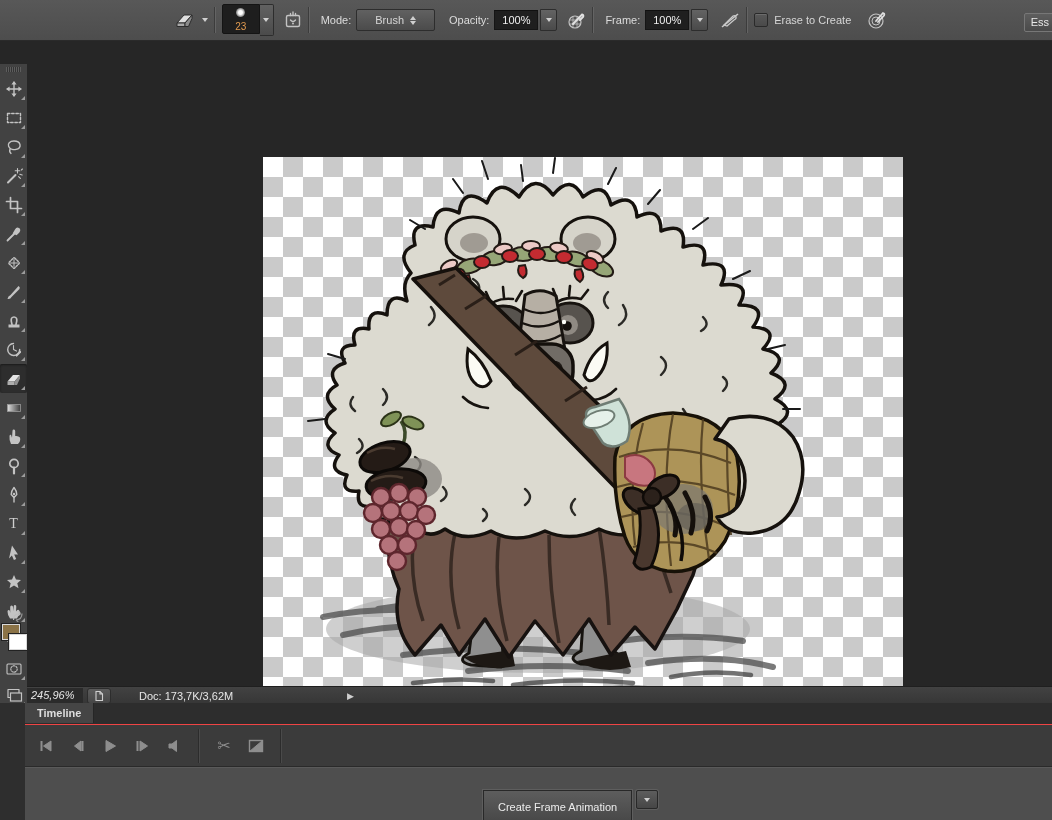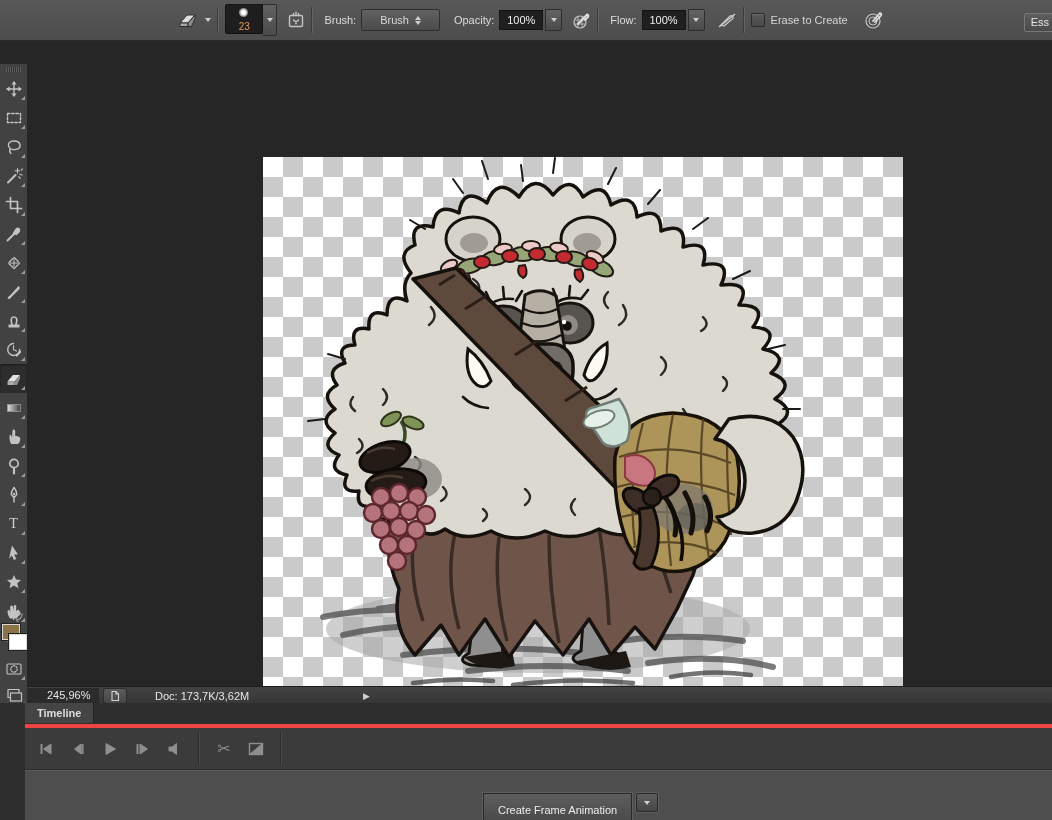--- a/index.html
+++ b/index.html
@@ -64,29 +64,29 @@
   #document{position:absolute;left:236px;top:93px;width:640px;height:563px;
      background:#fff;
      background-image:linear-gradient(45deg,#cacaca 25%,transparent 25%,transparent 75%,#cacaca 75%),
                       linear-gradient(45deg,#cacaca 25%,transparent 25%,transparent 75%,#cacaca 75%);
      background-size:40px 40px;background-position:0 0,20px 20px;}
   #document svg{position:absolute;left:0;top:0;}
   
   #status-bar{position:absolute;left:27px;top:686px;width:1025px;height:17px;
      background:linear-gradient(#424242,#363636);border-top:1px solid #1f1f1f;
      display:flex;align-items:center;color:#e6e6e6;}
-  #zoom-field{width:52px;height:15px;line-height:15px;padding-left:20px;background:#2b2b2b;}
+  #zoom-field{width:52px;height:15px;line-height:15px;padding-left:4px;background:#2b2b2b;font-style:italic;}
   #status-icon-btn{width:22px;height:14px;margin-left:4px;border-radius:3px;
      background:linear-gradient(#5c5c5c,#474747);border:1px solid #2d2d2d;
      display:flex;align-items:center;justify-content:center;}
   #doc-info{width:150px;margin-left:28px;}
   #status-arrow{margin-left:58px;color:#cfcfcf;font-size:9px;}
   
   #timeline{position:absolute;left:25px;top:703px;width:1027px;height:117px;background:#3b3b3b;}
-  #tl-tabrow{height:21px;background:#2d2d2d;border-bottom:4px solid #ef4444;}
+  #tl-tabrow{height:21px;background:#2d2d2d;border-bottom:1px solid #ef4444;}
   #tl-tab{display:inline-block;height:20px;line-height:20px;padding:0 12px;background:#454545;
      border-right:1px solid #262626;color:#dedede;font-weight:bold;}
   #tl-controls{height:41px;background:#3b3b3b;border-bottom:1px solid #2a2a2a;
      display:flex;align-items:center;}
   .tl-btn{width:26px;height:22px;display:flex;align-items:center;justify-content:center;margin:0 3px;}
   .tl-sep{width:1px;height:34px;background:#2c2c2c;border-right:1px solid #4a4a4a;margin:0 8px;}
   .tlicon{fill:#8e8e8e;stroke:#8e8e8e;}
   #tl-content{height:54px;background:#4e4e4e;position:relative;border-top:1px solid #5a5a5a;}
   #create-group{position:absolute;left:458px;top:22px;display:flex;}
   #create-btn{height:17px;line-height:17px;padding:8px 14px;background:linear-gradient(#5d5d5d,#464646);
@@ -123,42 +123,42 @@
     </div>
     <div class="ob-icon" style="margin-left:10px">
       <svg width="18" height="18" viewBox="0 0 18 18">
         <rect x="2.5" y="4.5" width="13" height="11" rx="1.5" class="ticon"></rect>
         <path d="M6.5,4.5 v-2 M9,4.5 V1 M11.5,4.5 v-2" class="ticon"></path>
         <path d="M6.5,9 q2.5,3 5,0" class="ticon"></path>
         <circle cx="9" cy="12.5" r="1" class="tfill"></circle>
       </svg>
     </div>
     <div class="sep"></div>
-    <span class="ob-label">Brush:</span>
+    <span class="ob-label">Mode:</span>
     <div class="ps-btnface" style="height:20px;display:flex;align-items:center;padding:0 18px">
       <span>Brush</span>
       <span class="updown">
           <i class="u"></i>
           <i class="d"></i>
         </span>
     </div>
     <span class="ob-label" style="margin-left:14px">Opacity:</span>
     <div class="ps-field" style="width:42px">100%</div>
     <div class="ps-drop" style="margin-left:2px">
         <span class="caret"></span>
       </div>
     <div class="ob-icon" style="margin-left:10px">
       <svg width="19" height="19" viewBox="0 0 19 19">
         <circle cx="8" cy="11" r="6" fill="none" stroke="#c3c3c3" stroke-width="1.2"></circle>
         <path d="M3,9 h10 M3,13 h10 M6,6 v10 M10,6 v10" stroke="#c3c3c3" stroke-width="0.8"></path>
         <path d="M6,13 L15,3.5 q2,0.5 1,2.5 L13,9" stroke="#e2e2e2" stroke-width="2" fill="none" stroke-linecap="round"></path>
       </svg>
     </div>
     <div class="sep"></div>
-    <span class="ob-label">Flow:</span>
+    <span class="ob-label">Frame:</span>
     <div class="ps-field" style="width:42px">100%</div>
     <div class="ps-drop" style="margin-left:2px">
         <span class="caret"></span>
       </div>
     <div class="ob-icon" style="margin-left:12px">
       <svg width="20" height="19" viewBox="0 0 20 19">
         <path d="M4,14 L13,5 q2.5,-1 3,1 q0.5,2 -2,3 L7,15 z" stroke="#c9c9c9" stroke-width="1.3" fill="none"></path>
         <path d="M2,16 L18,3" stroke="#c9c9c9" stroke-width="1.6"></path>
       </svg>
     </div>

